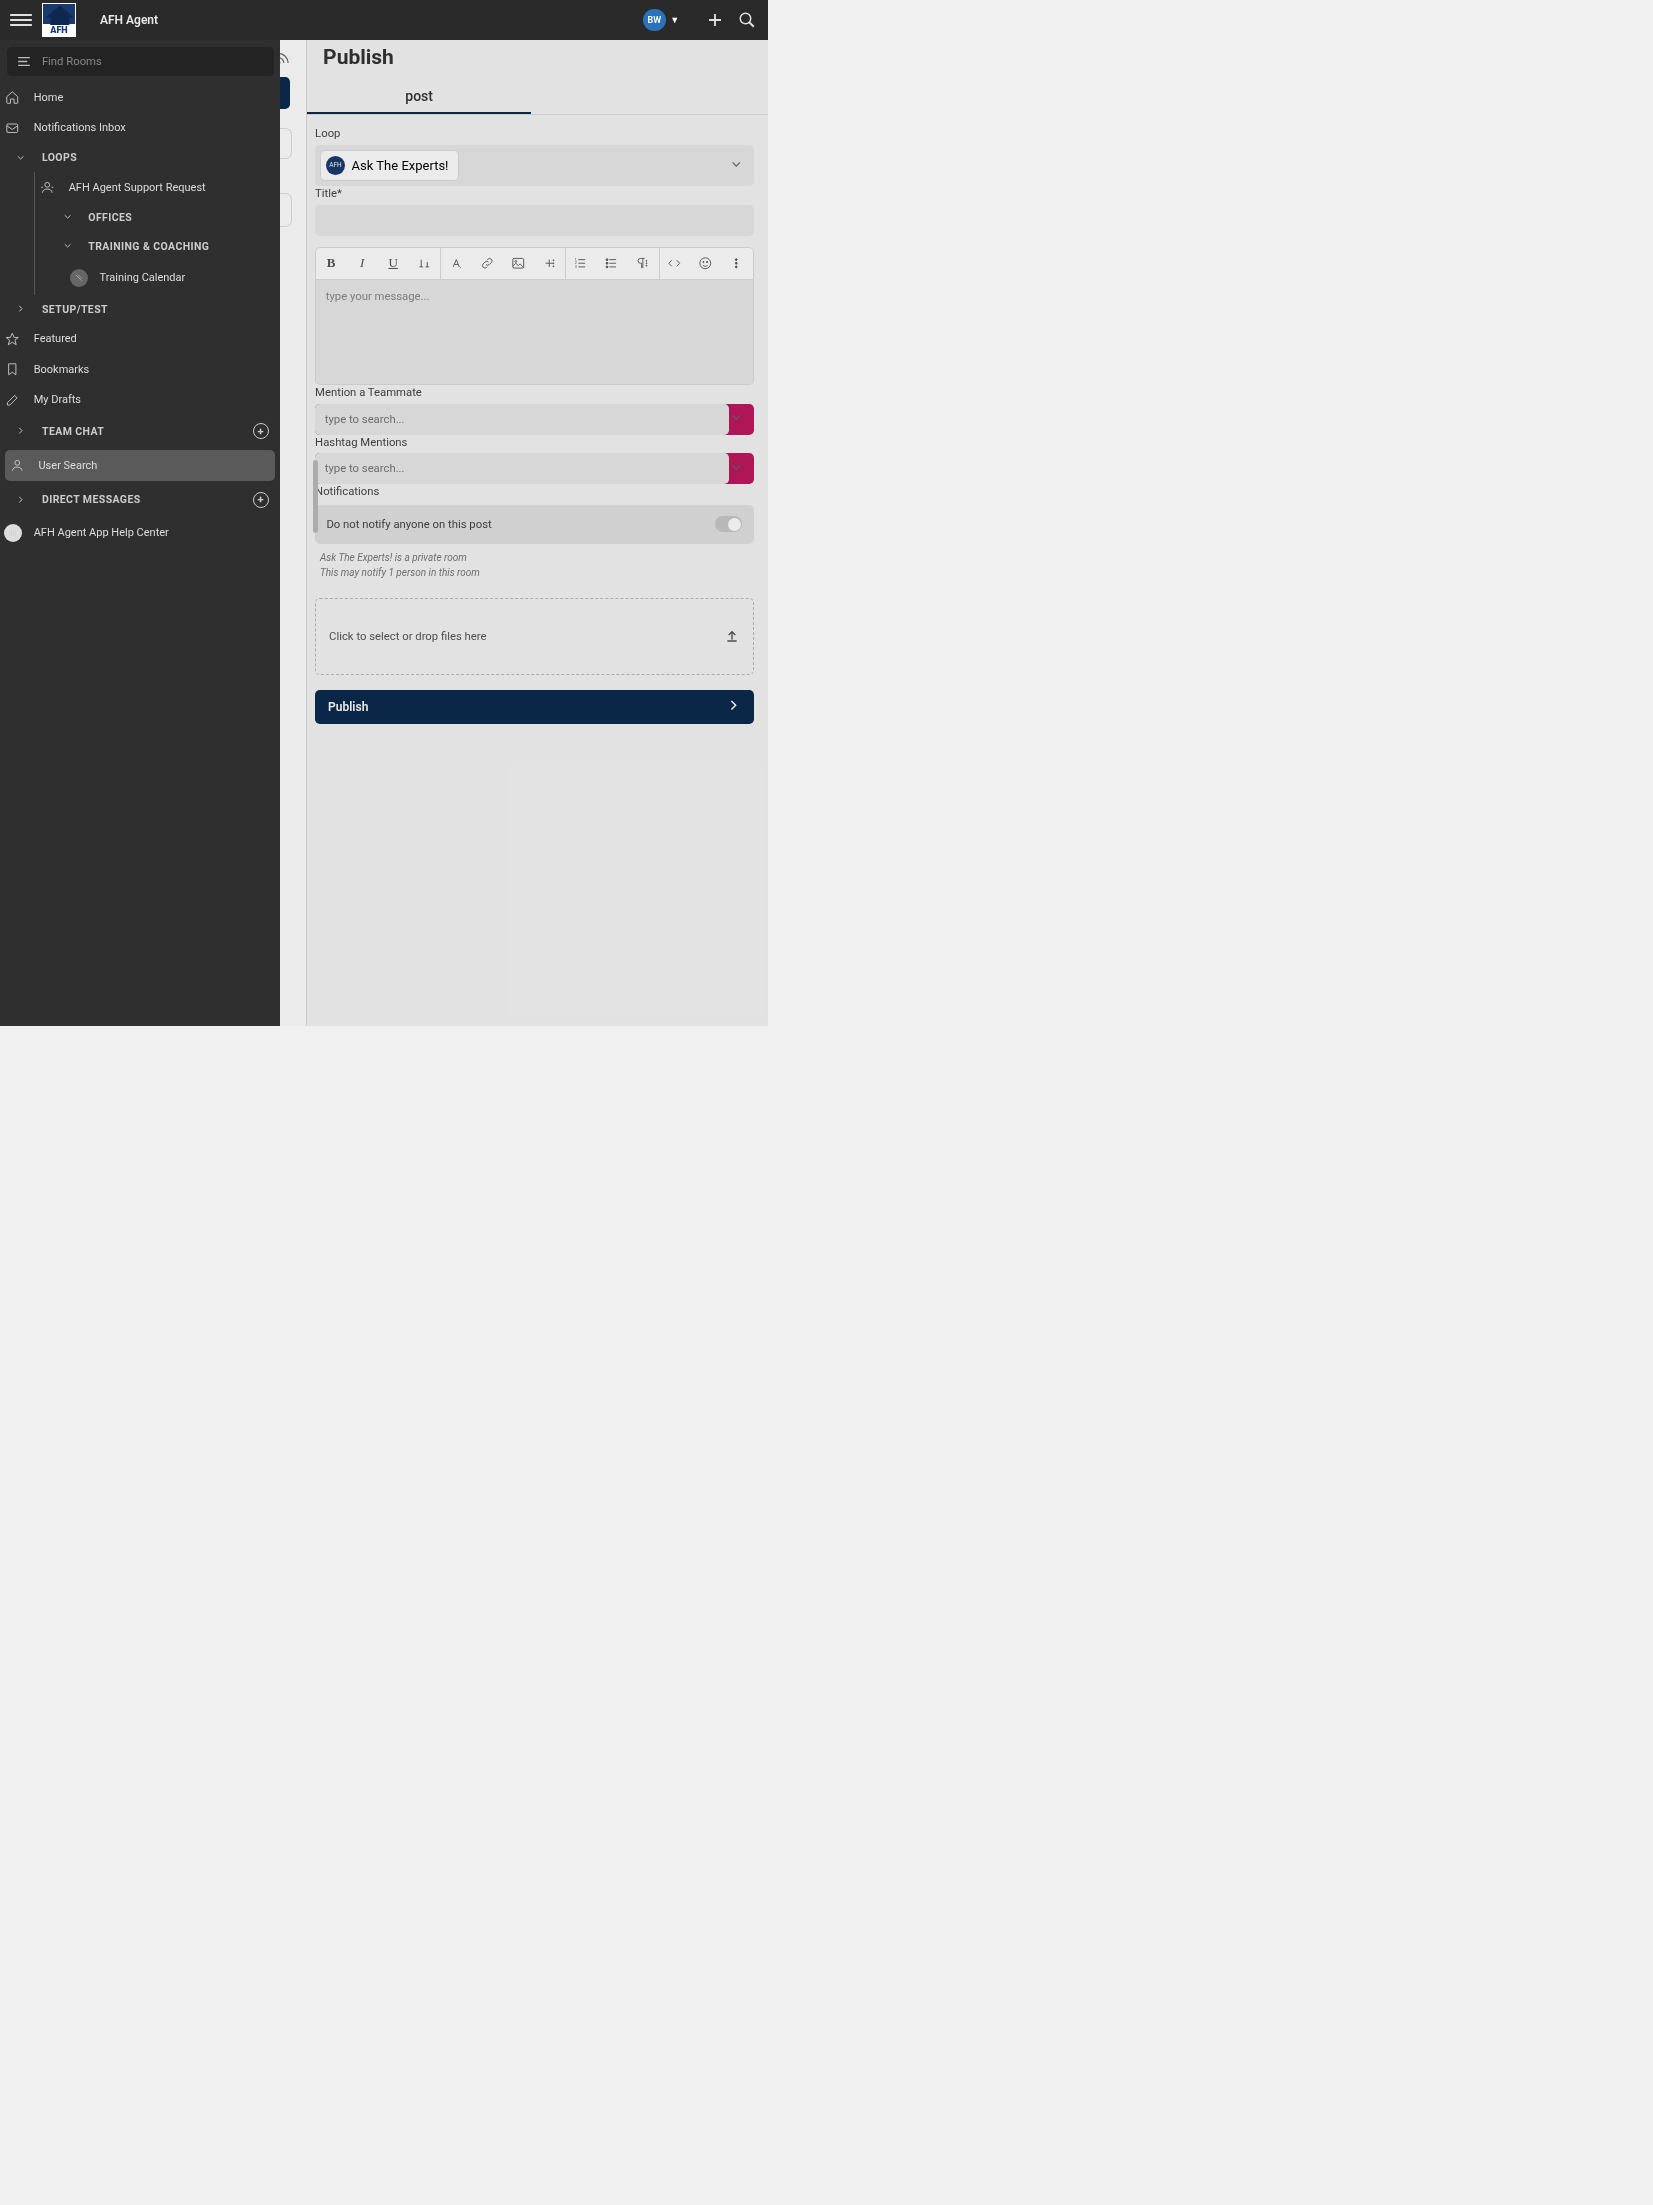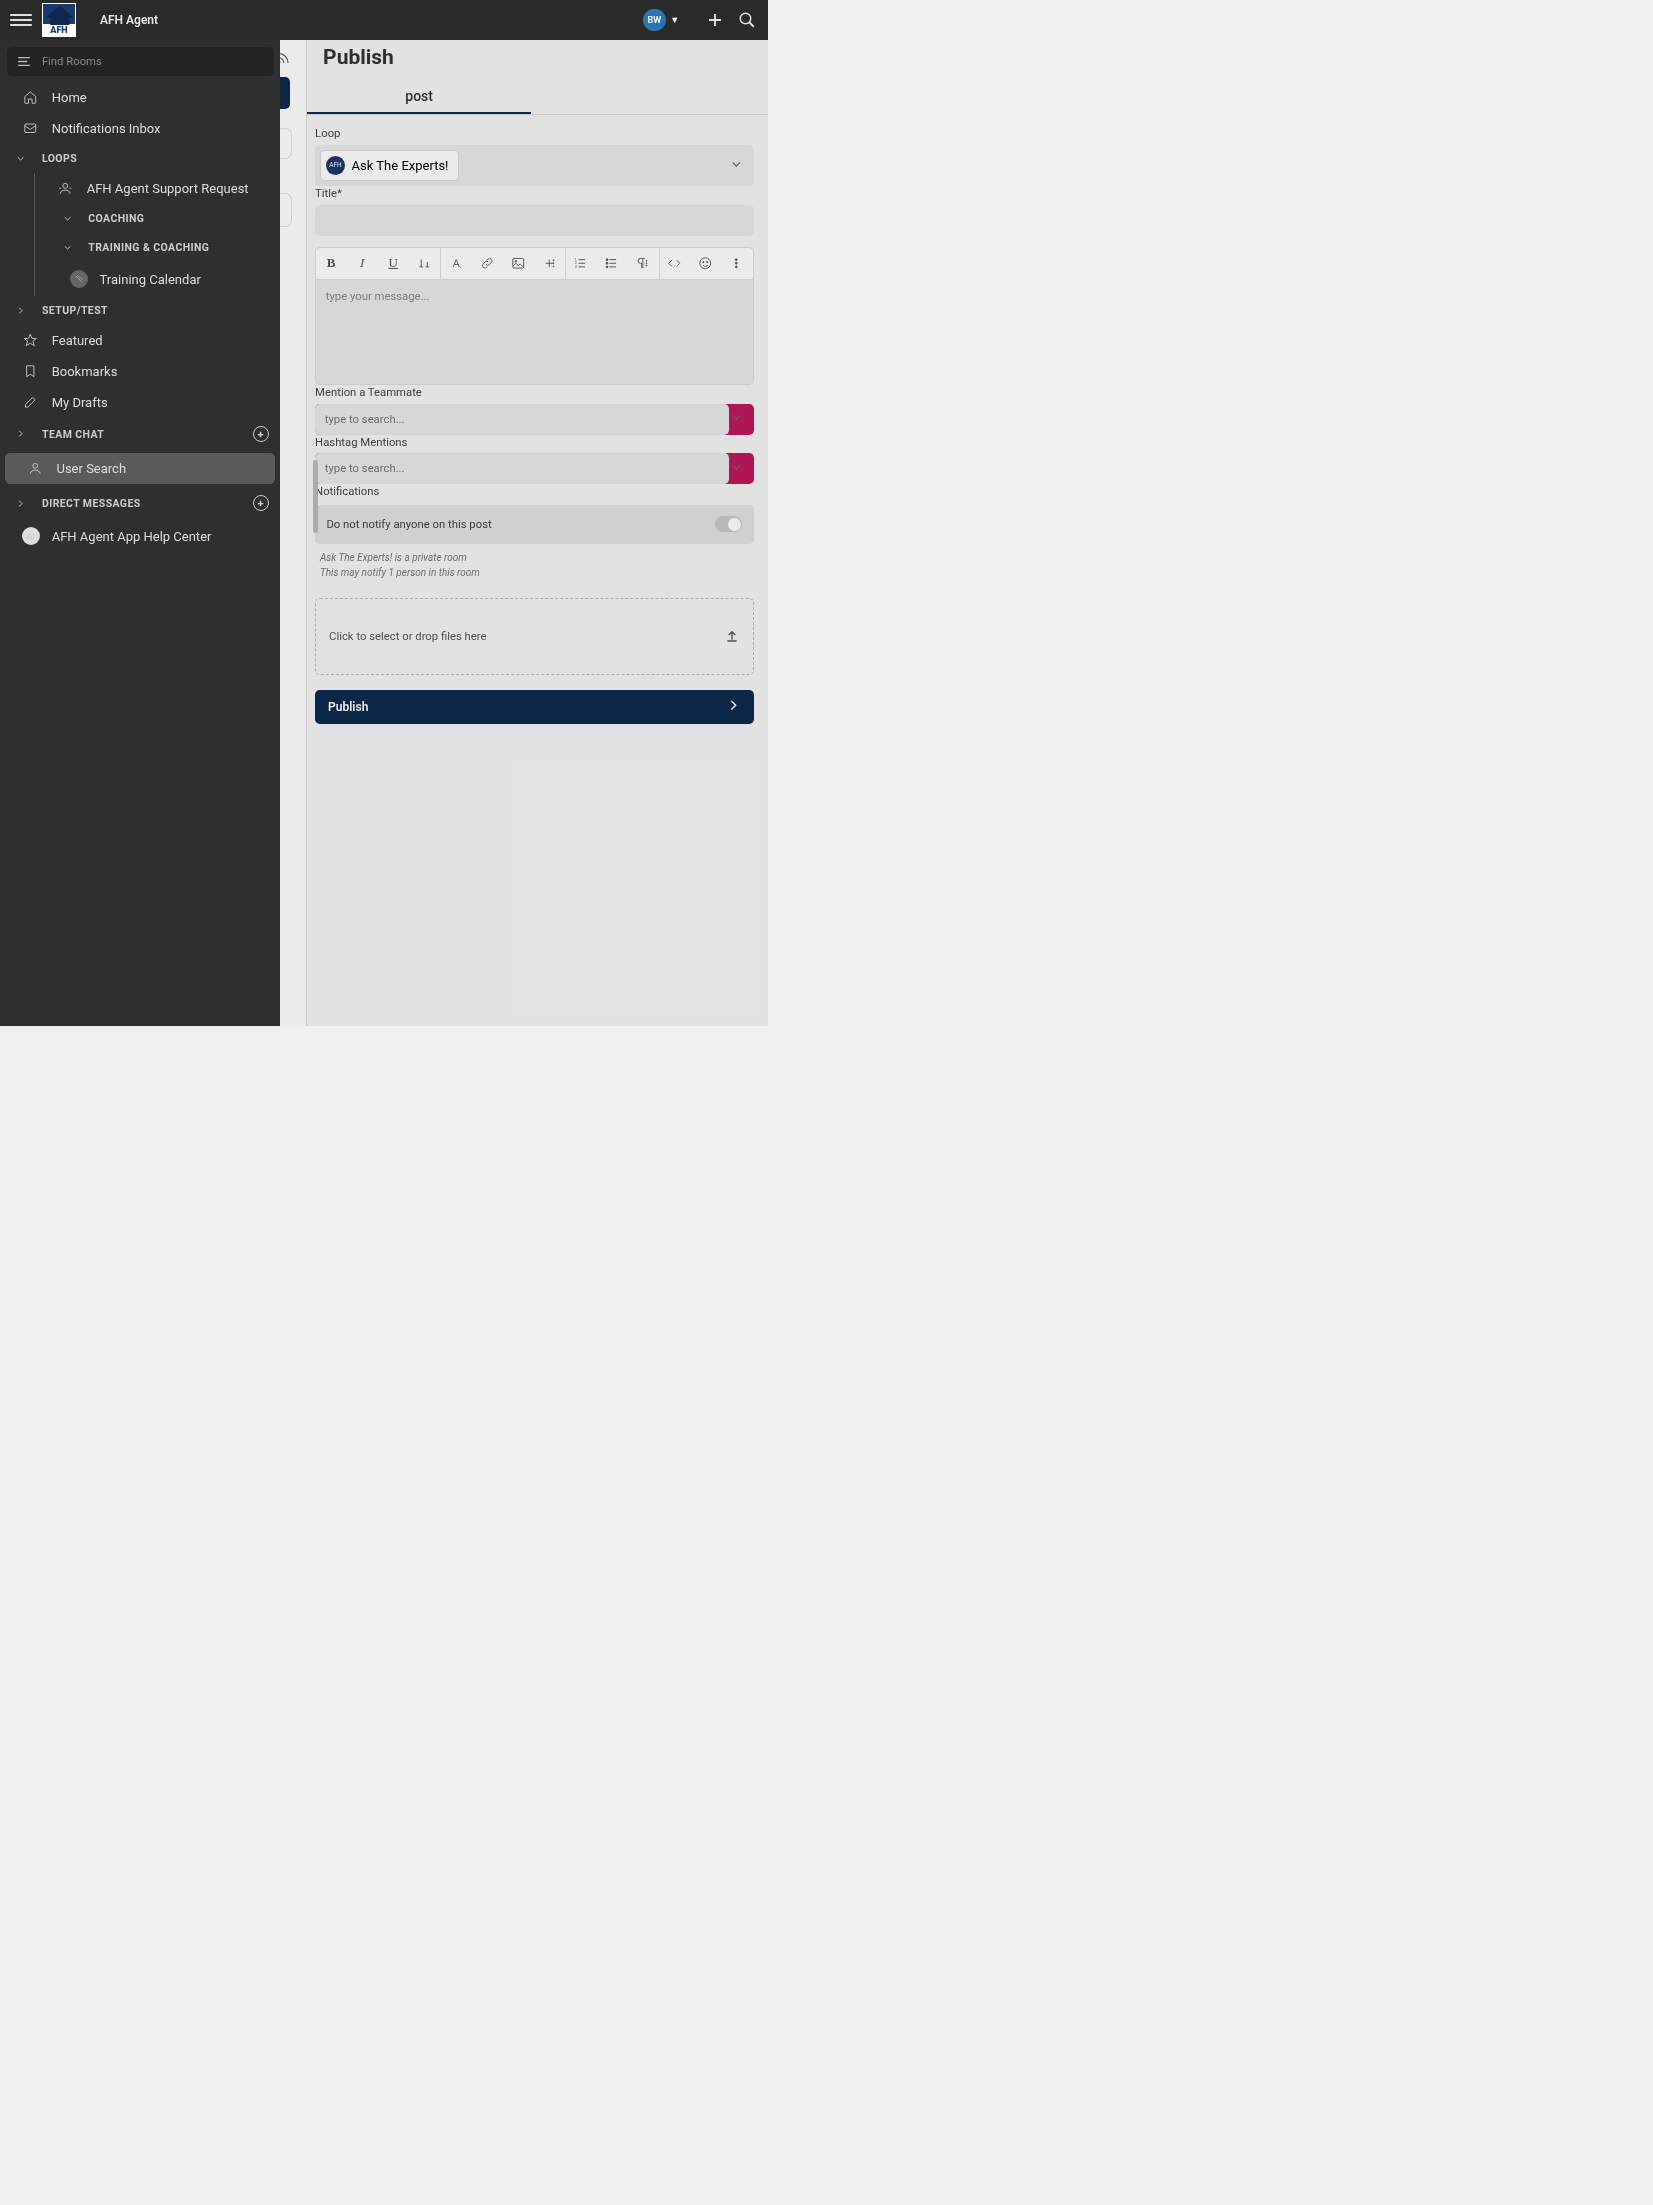--- a/index.html
+++ b/index.html
@@ -17,21 +17,21 @@
     .avatar-badge { width: 22.6px; height: 22.6px; border-radius: 50%; background: #2a73b8; color: #fff; font-size: 9px; font-weight: 600; display: flex; align-items: center; justify-content: center; }
     .dropdown-caret { color: #fff; font-size: 9px; margin-left: 4.8px; margin-right: 14.5px; }
     .header-icon { width: 22.6px; height: 22.6px; display: flex; align-items: center; justify-content: center; margin-left: 9.7px; cursor: pointer; }
     .header-icon svg { fill: #e0e0e0; stroke: #e0e0e0; }
 
     
     .sidebar { position: absolute; top: 40px; left: 0; width: 280px; bottom: 0; background: #2f2f2f; z-index: 20; color: #ddd; }
     .search-room { margin: 6.5px; background: #232323; border-radius: 4.8px; display: flex; align-items: center; padding: 8px 9.7px; }
     .search-room svg { fill: #bbb; }
     .search-room-text { color: #888; font-size: 11.3px; margin-left: 9.7px; }
-    .nav-item { display: flex; align-items: center; padding: 8px 21px; cursor: pointer; font-size: 13px; color: #ddd; }
+    .nav-item { display: flex; align-items: center; padding: 8px 3px; cursor: pointer; font-size: 11px; color: #ddd; }
     .nav-item .icon { width: 19.4px; display: flex; justify-content: center; margin-right: 11.3px; }
     .nav-item svg { fill: none; stroke: #ccc; stroke-width: 1.5; }
     .nav-heading { display: flex; align-items: center; padding: 8px 11.3px; font-size: 10.5px; font-weight: 700; letter-spacing: 0.4px; color: #ccc; cursor: pointer; }
     .nav-heading .chevron { width: 19.4px; display: flex; justify-content: center; margin-right: 11.3px; }
     .nav-sub { padding-left: 22.6px; }
     .vbar { border-left: 0.8px solid #555; margin-left: 34px; }
     .nav-item.active { background: #5a5a5a; border-radius: 4.8px; margin: 3.2px 4.8px; }
     .circle-icon { width: 18px; height: 18px; border-radius: 50%; background: #666; display: flex; align-items: center; justify-content: center; }
     .plus-circle { margin-left: auto; width: 16px; height: 16px; border: 1.2px solid #ccc; border-radius: 50%; display: flex; align-items: center; justify-content: center; font-size: 11.3px; color: #ccc; }
 
@@ -345,21 +345,21 @@
           </svg>
         </div>
       <span>AFH Agent Support Request</span>
     </div>
     <div class="nav-heading nav-sub">
       <div class="chevron">
           <svg width="11.3" height="11.3" viewBox="0 0 24 24" stroke="#ccc" fill="none" stroke-width="2">
             <path d="M6 9l6 6 6-6"></path>
           </svg>
         </div>
-      <span>COACHING</span>
+      <span>OFFICES</span>
     </div>
     <div class="nav-heading nav-sub">
       <div class="chevron">
           <svg width="11.3" height="11.3" viewBox="0 0 24 24" stroke="#ccc" fill="none" stroke-width="2">
             <path d="M6 9l6 6 6-6"></path>
           </svg>
         </div>
       <span>TRAINING &amp; COACHING</span>
     </div>
     <div class="nav-item nav-sub" style="margin-left:11.3px;">

